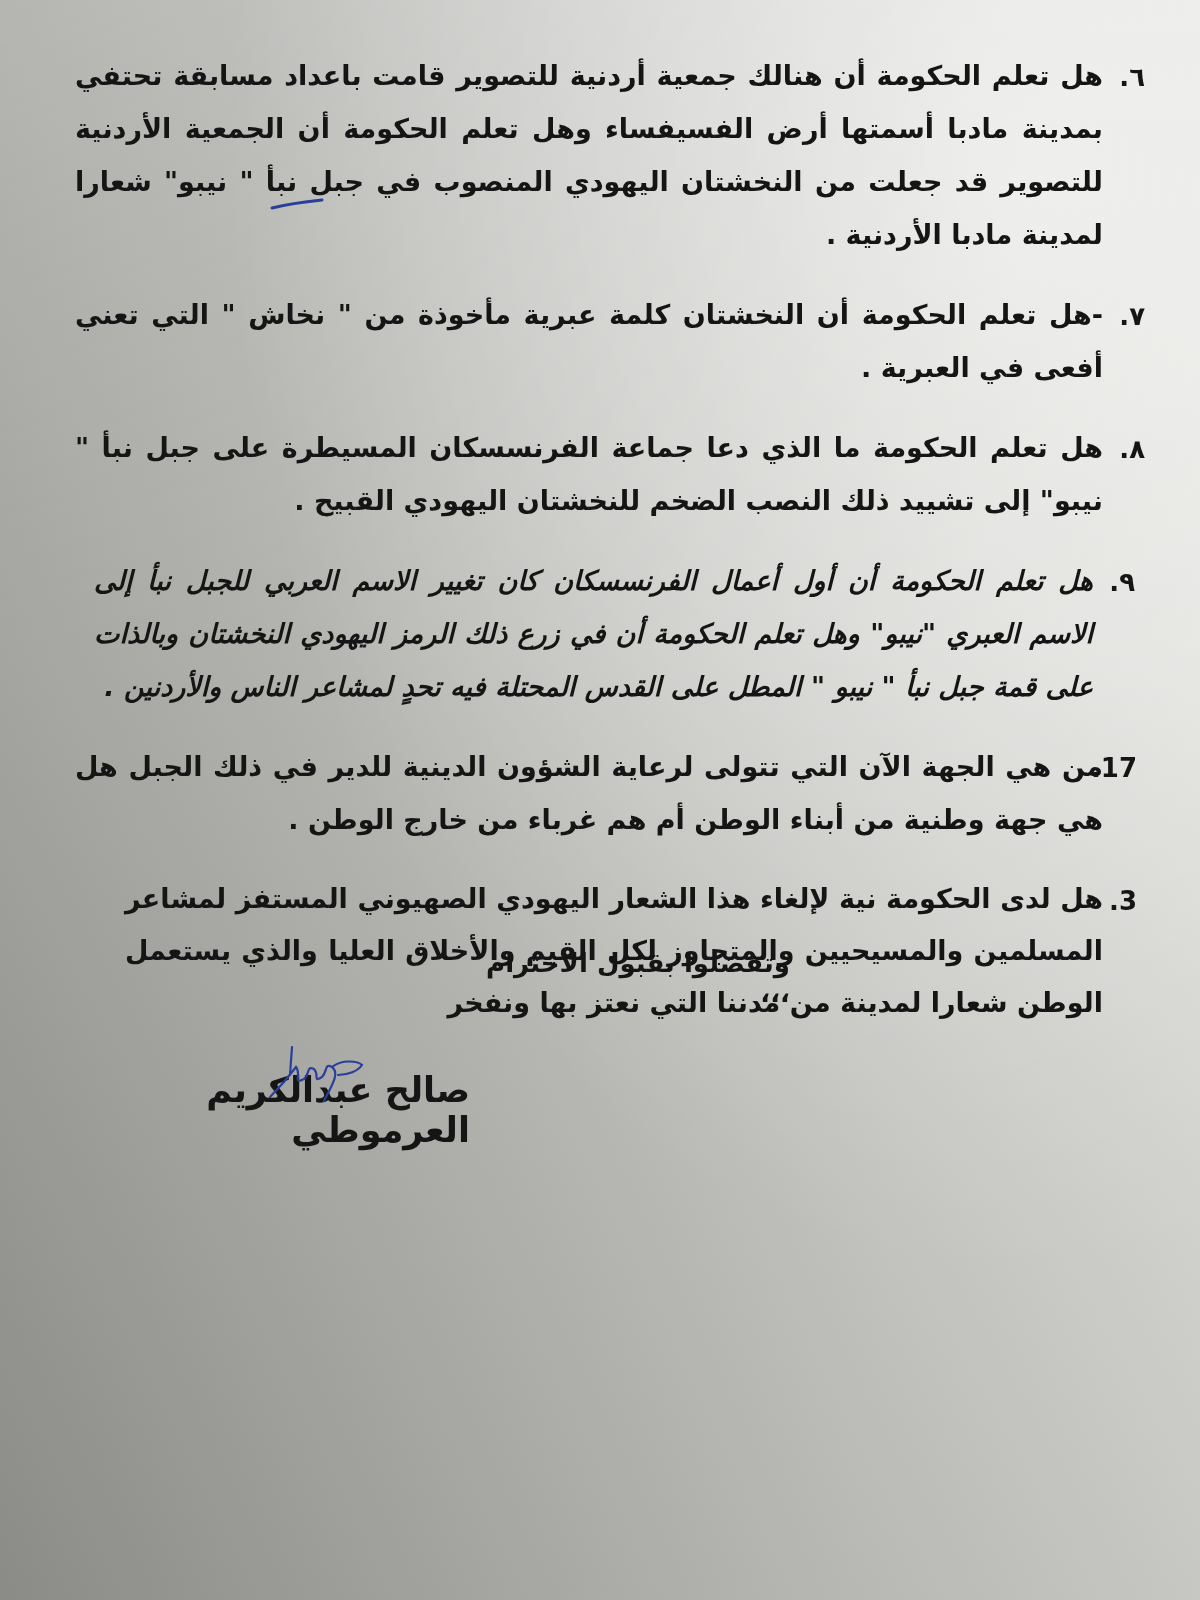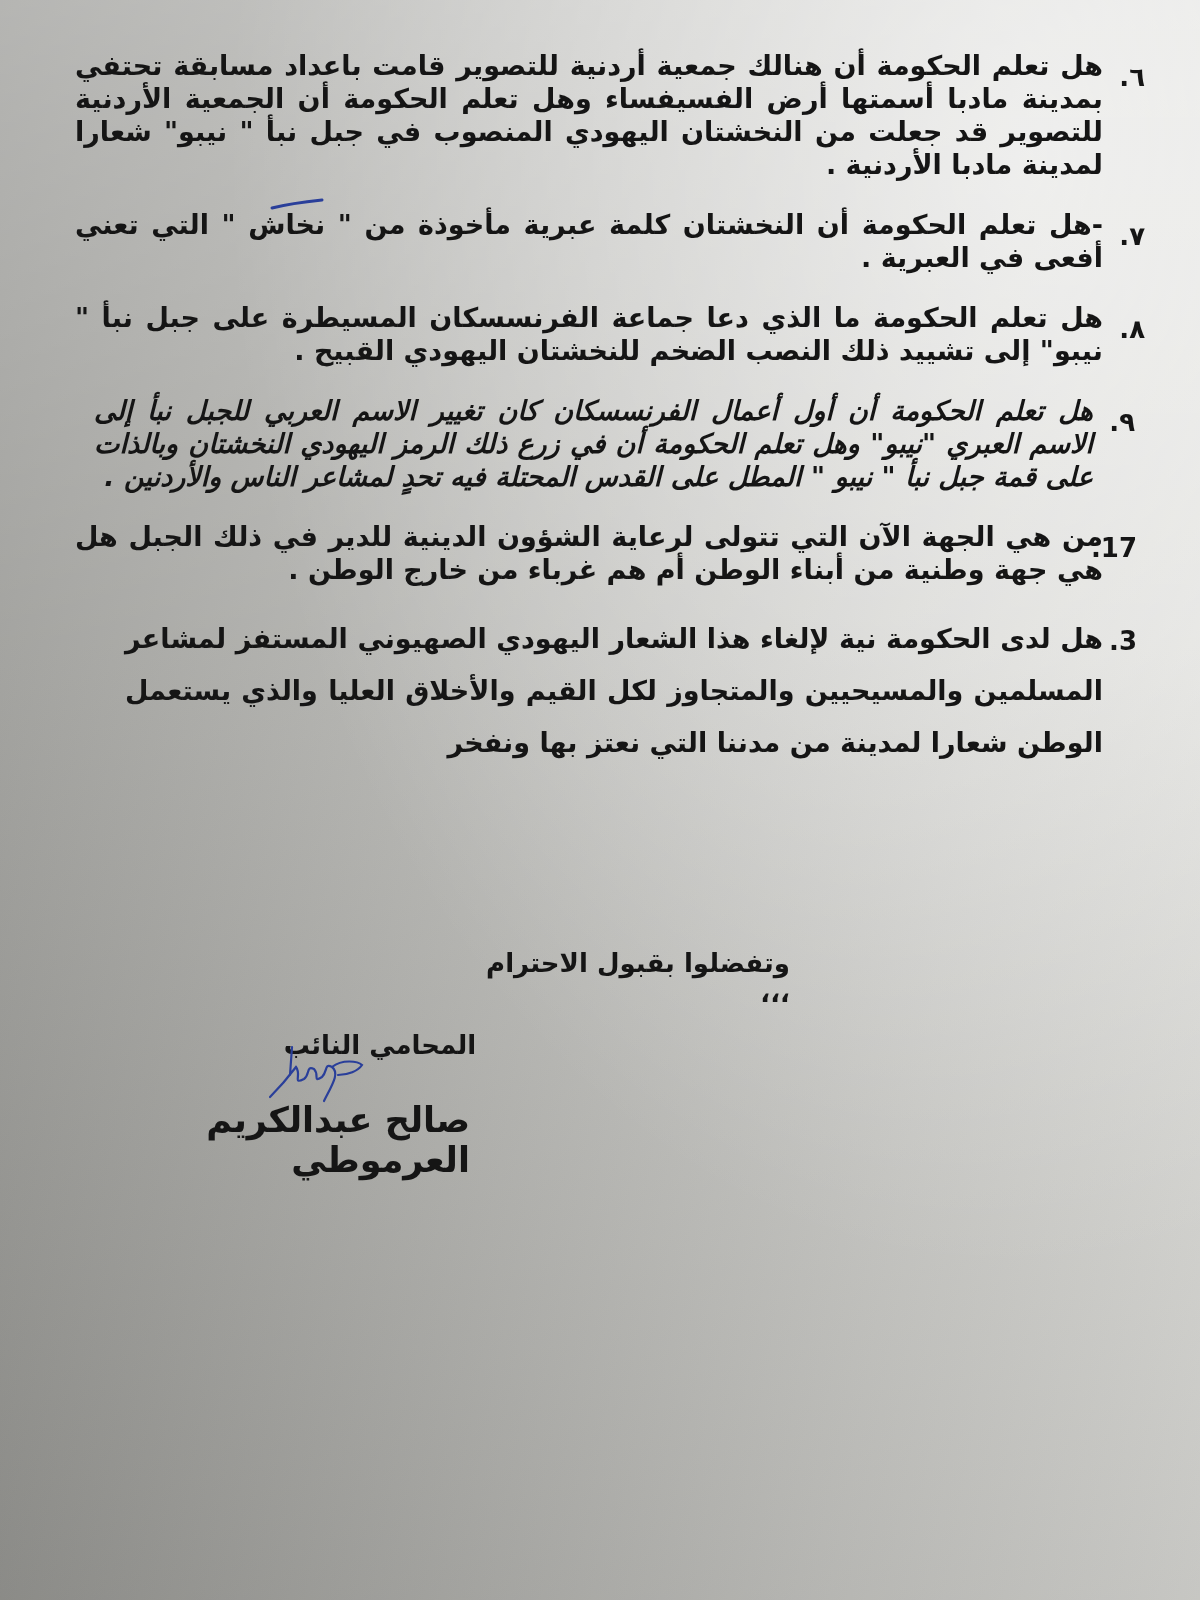--- a/index.html
+++ b/index.html
@@ -18,21 +18,21 @@
     .doc {
       position: absolute; top: 22px; right: 55px; width: 1070px;
       direction: rtl; text-align: right;
     }
     .item { position: relative; margin: 0; }
     .item .num {
       position: absolute; right: 0; top: 0; font-weight: bold; font-size: 26px;
       line-height: 57px;
     }
     .item .txt {
-      margin-right: 42px; font-weight: bold; font-size: 27px; line-height: 33px;
+      margin-right: 42px; font-weight: bold; font-size: 27px; line-height: 53px;
       text-align: justify; text-align-last: right;
     }
     .item.i6 .txt { padding-left: 0; }
     .item.i7 { margin-top: 0px; }
     .item.i8 .txt { padding-left: 0; }
     .item.i9 { margin-right: 10px; }
     .item.i9 .txt { margin-left: 19px; font-style: italic; }
     .item.i10 .num, .item.i11 .num { right: 8px; }
     .item.i10 .txt, .item.i11 .txt { margin-right: 42px; }
     .item.i11 .txt { line-height: 52px; margin-left: 50px; }
@@ -76,21 +76,20 @@
   </div>
   <div class="item i11">
     <span class="num">3.</span>
     <p class="txt">هل لدى الحكومة نية لإلغاء هذا الشعار اليهودي الصهيوني المستفز لمشاعر المسلمين والمسيحيين والمتجاوز لكل القيم والأخلاق العليا والذي يستعمل الوطن شعارا لمدينة من مدننا التي نعتز بها ونفخر</p>
   </div>
 </div>
 
 <div class="closing">وتفضلوا بقبول الاحترام ،،،</div>
 
 <div class="sig-block">
-  <span class="sig-title">المحامي النائب</span>
   <span class="sig-name">صالح عبدالكريم العرموطي</span>
 </div>
 
 <svg class="signature" width="110" height="60" viewBox="0 0 110 60">
   <path d="M30 2 L28 30 M8 52 C20 40 28 30 34 22 C40 30 30 40 42 34 C48 30 44 20 52 24 C58 30 50 38 60 32 C66 26 62 18 70 22 C78 28 70 40 62 56 M70 22 C80 14 96 16 100 20 C96 26 86 30 76 30" fill="none" stroke="#2a3f9a" stroke-width="2.2" stroke-linecap="round"></path>
 </svg>
 
 <svg class="underline-mark" width="60" height="16" viewBox="0 0 60 16">
   <path d="M4 12 C20 8 35 6 54 4" fill="none" stroke="#2a3f9a" stroke-width="3" stroke-linecap="round"></path>
 </svg>

